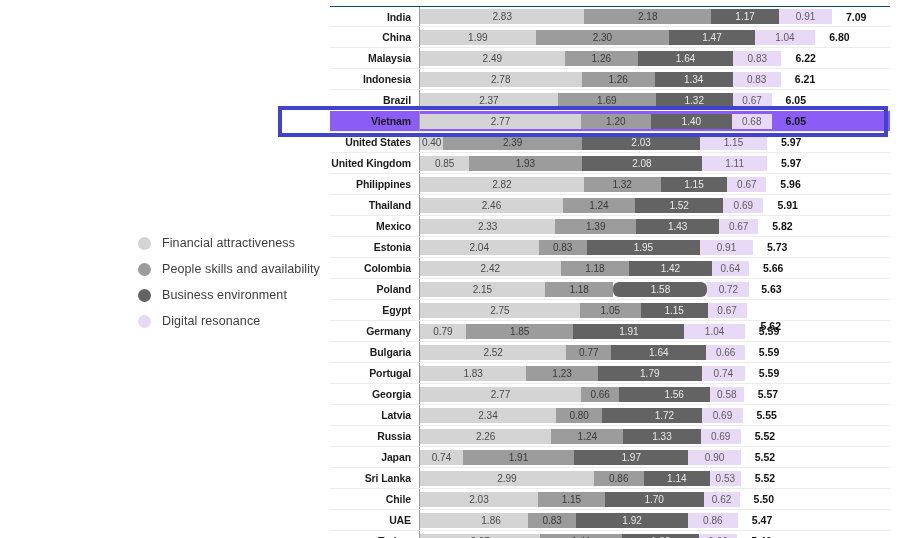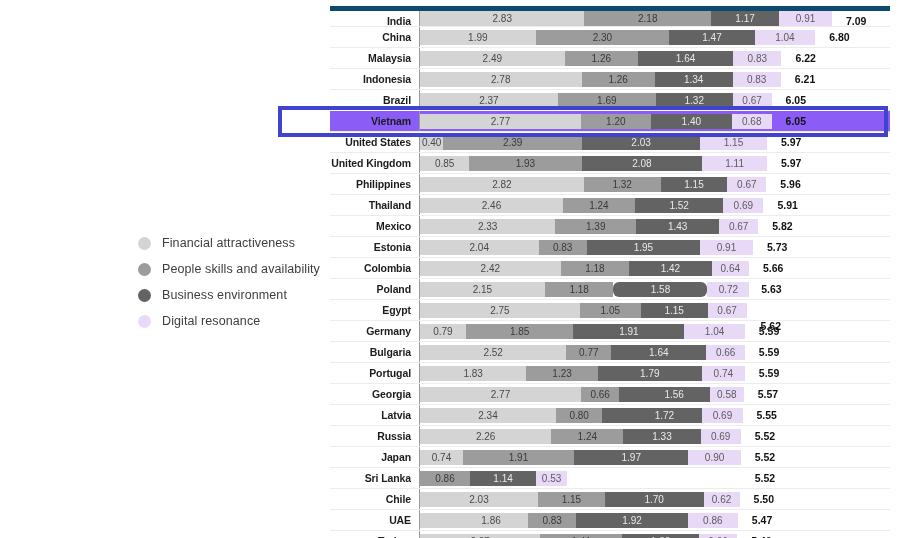--- a/index.html
+++ b/index.html
@@ -48,21 +48,21 @@
     top: 6px;
     width: 560px;
   }
   .row {
     position: relative;
     display: flex;
     align-items: stretch;
     height: 21px;
     border-bottom: 1px solid #ececec;
   }
-  .row:first-child { border-top: 5px solid #0c4a6e; }
+  .row:first-child { border-top: 1px solid #0c4a6e; }
 
   .cat-label {
     width: 89px;
     flex: 0 0 89px;
     text-align: right;
     padding-right: 8px;
     font-size: 10.5px;
     font-weight: bold;
     color: #1c1c1c;
     line-height: 21px;
@@ -535,20 +535,23 @@
           </div>
           <div class="seg seg-v4" style="width: 52.299px;">
             <span>0.90</span>
           </div>
           <div class="total" style="left: 334.767px;">5.52</div>
         </div>
       </div>
       <div class="row">
         <div class="cat-label">Sri Lanka</div>
         <div class="bar-area">
+          <div class="seg seg-v1" style="width: 173.749px;">
+            <span>2.99</span>
+          </div>
           <div class="seg seg-v2" style="width: 49.9746px;">
             <span>0.86</span>
           </div>
           <div class="seg seg-v3" style="width: 66.2454px;">
             <span>1.14</span>
           </div>
           <div class="seg seg-v4" style="width: 30.7983px;">
             <span>0.53</span>
           </div>
           <div class="total" style="left: 334.767px;">5.52</div>

